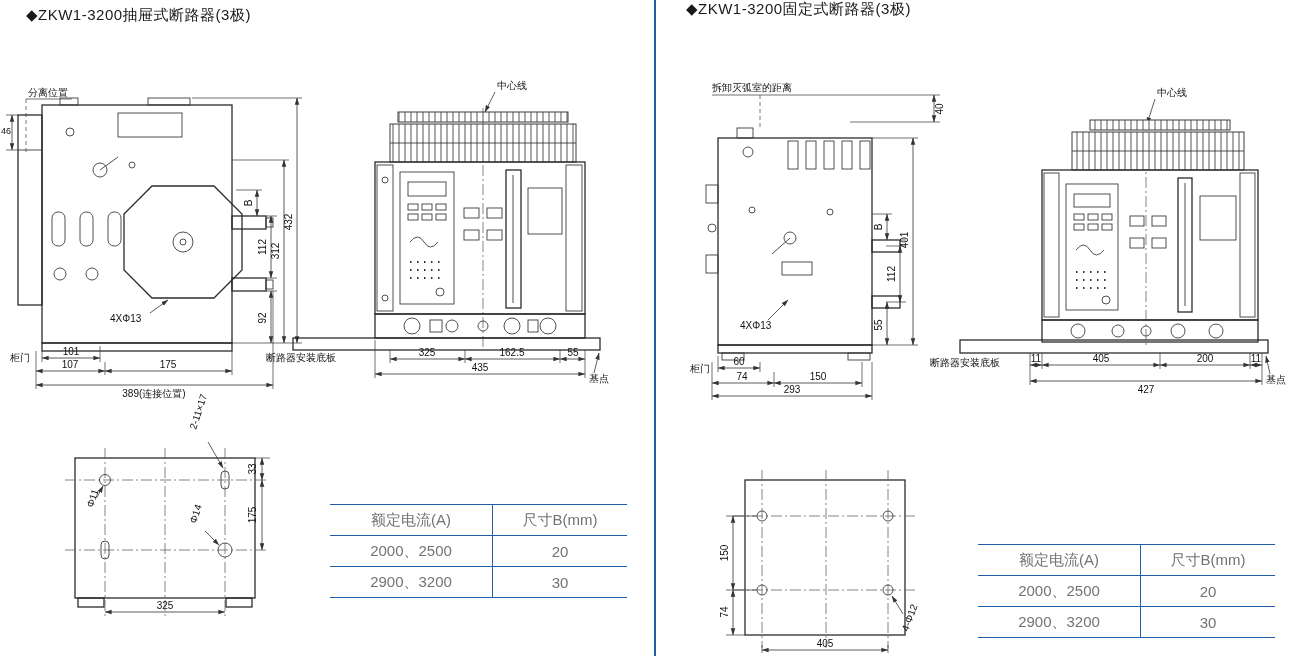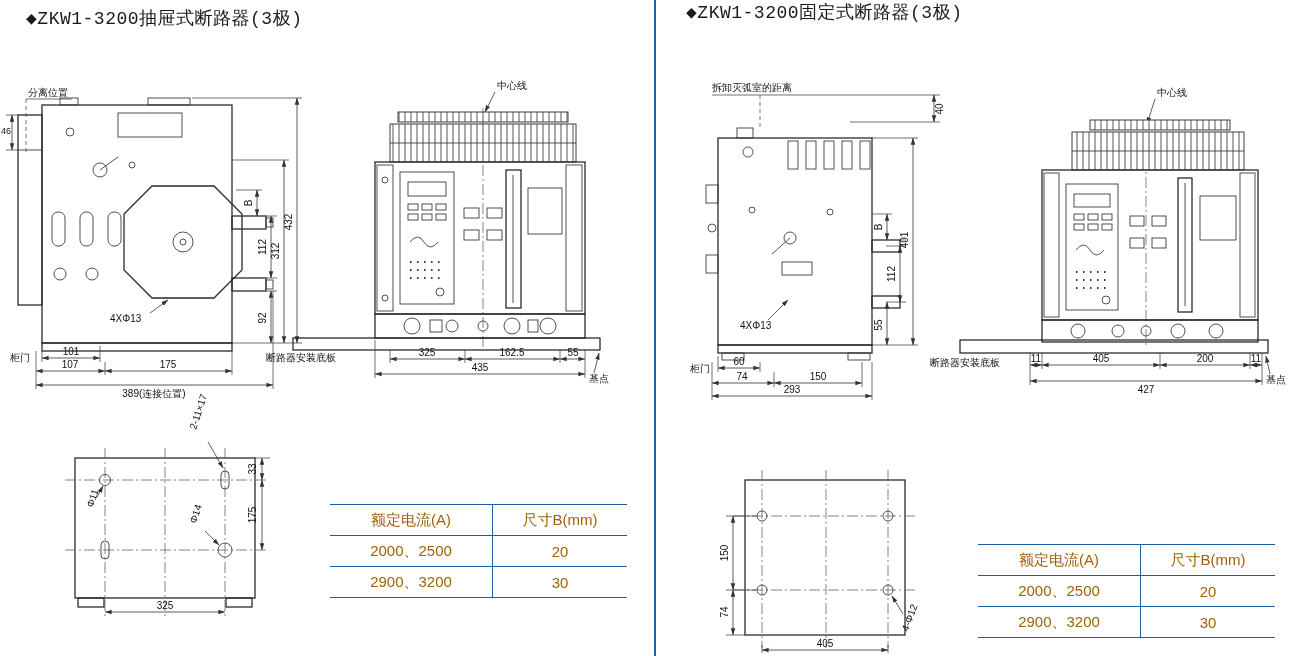--- a/index.html
+++ b/index.html
@@ -1,39 +1,39 @@
 <!DOCTYPE html>
 <html><head>
 <meta charset="utf-8">
 <style>
   html,body { margin:0; padding:0; background:#fff; }
   #page {
     position:relative; width:1303px; height:656px; background:#fff; overflow:hidden;
     font-family:"Liberation Sans","DejaVu Sans",sans-serif; color:#1a1a1a;
   }
-  .panel-title { position:absolute; font-size:18px; font-weight:500; letter-spacing:0.5px; white-space:nowrap;font-family:Liberation Mono, monospace; }
+  .panel-title { position:absolute; font-size:15px; font-weight:500; letter-spacing:0.5px; white-space:nowrap; }
   #divider { position:absolute; top:0; width:2px; height:656px; background:#1e5fa8; }
   svg#drawings { position:absolute; left:0; top:0; }
 
   
   .ol { fill:none; stroke:#2b2b2b; stroke-width:1.3; }
   .il { fill:none; stroke:#3c3c3c; stroke-width:0.9; }
   .hv { stroke:#3c3c3c; stroke-width:1; }
   .dim { fill:none; stroke:#333; stroke-width:0.8; }
   .ext { fill:none; stroke:#333; stroke-width:0.7; }
   .cl  { fill:none; stroke:#666; stroke-width:0.8; stroke-dasharray:11 3 2 3; }
   .dsh { fill:none; stroke:#555; stroke-width:0.8; stroke-dasharray:4 3; }
   .ldr { fill:none; stroke:#333; stroke-width:0.8; }
   .dot { fill:none; stroke:#333; stroke-width:2; stroke-dasharray:1.5 5.5; }
   text.t { font-family:"Liberation Sans","DejaVu Sans",sans-serif; font-size:10px; fill:#111; }
   text.tm { text-anchor:middle; }
 
   
   .spec-table-wrap { position:absolute; }
-  table.spec-table { border-collapse:collapse; font-size:15px; color:#a16207; }
+  table.spec-table { border-collapse:collapse; font-size:15px; color:#737373; }
   table.spec-table th, table.spec-table td {
     border-top:1.5px solid #1e5fa8; border-bottom:1.5px solid #1e5fa8;
     font-weight:normal; text-align:center; padding:5px 8px; height:20px;
   }
   table.spec-table th:first-child, table.spec-table td:first-child { border-right:1px solid #1e5fa8; width:146px; }
   table.spec-table th:last-child, table.spec-table td:last-child { width:118px; }
 </style>
 </head>
 <body>
 

